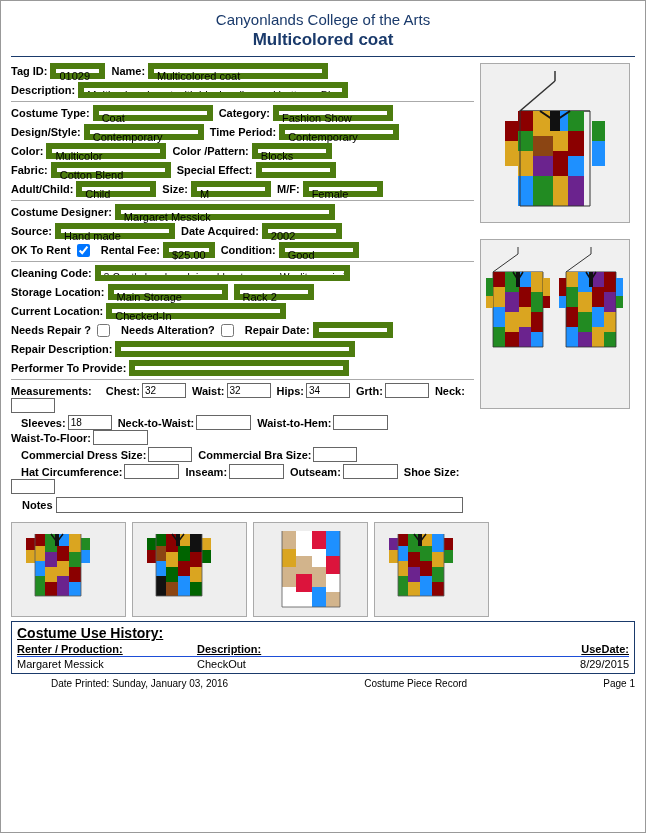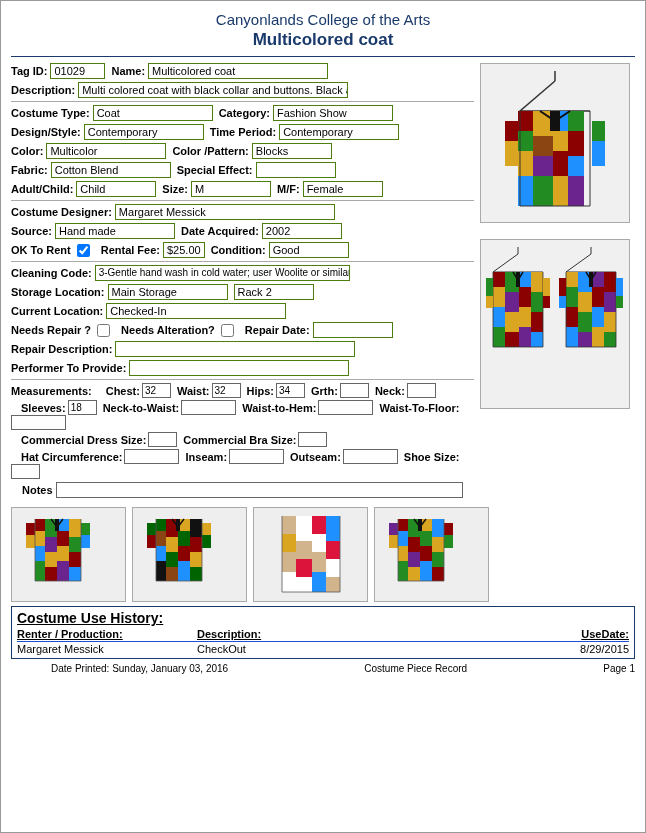--- a/index.html
+++ b/index.html
@@ -70,21 +70,21 @@
       align-items: center;
       margin-bottom: 3px;
       flex-wrap: wrap;
     }
     .label {
       font-weight: bold;
       white-space: nowrap;
       margin-right: 3px;
     }
     .field-box {
-      border: 1px solid #4d7c0f;
+      border: 6px solid #4d7c0f;
       background: #fff;
       padding: 1px 3px;
       min-width: 40px;
       height: 16px;
       display: inline-block;
       font-size: 11px;
     }
     .field-wide { min-width: 120px; }
     .field-medium { min-width: 80px; }
     .field-short { min-width: 40px; }
@@ -178,21 +178,21 @@
     }
     .meas-label { font-weight: bold; margin-right: 2px; }
     .meas-field {
       border: 1px solid #666;
       background: #fff;
       padding: 1px 2px;
       height: 15px;
       display: inline-block;
       font-size: 10px;
     }
-    .meas-short { width: 29px; }
+    .meas-short { width: 44px; }
     .meas-medium { width: 55px; }
   </style>
 </head>
 <body>
 
 <div class="page-header">
   <div class="college-name">Canyonlands College of the Arts</div>
   <div class="costume-title">Multicolored coat</div>
 </div>
 <hr class="title-divider">

